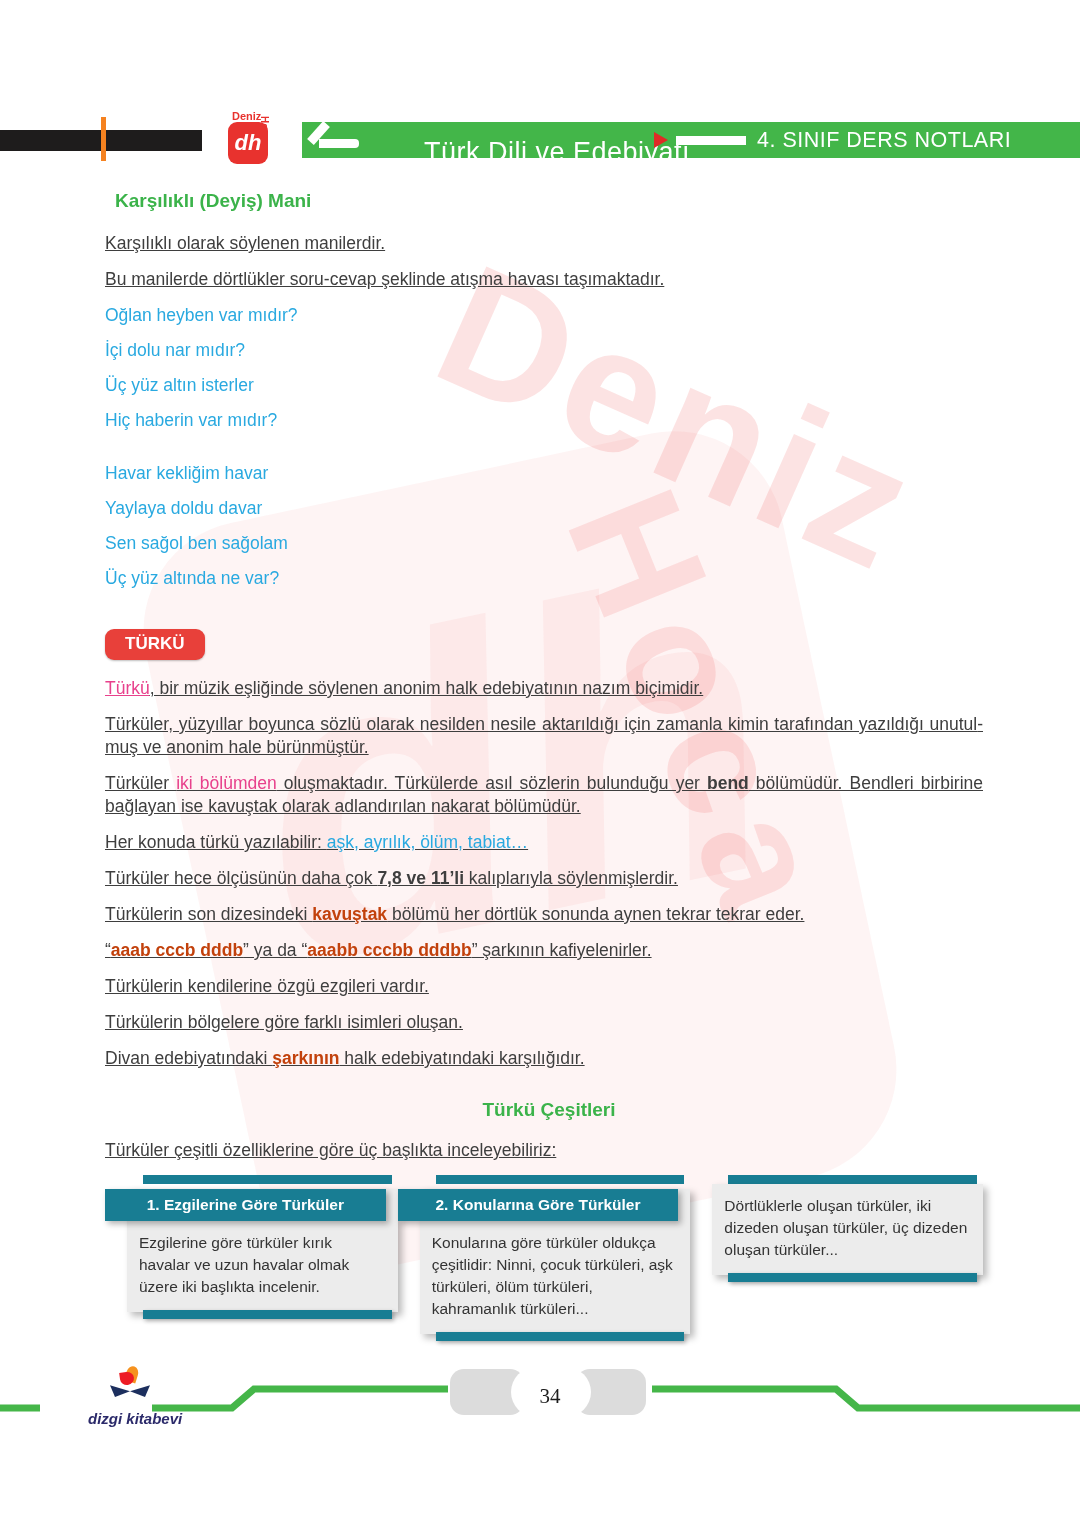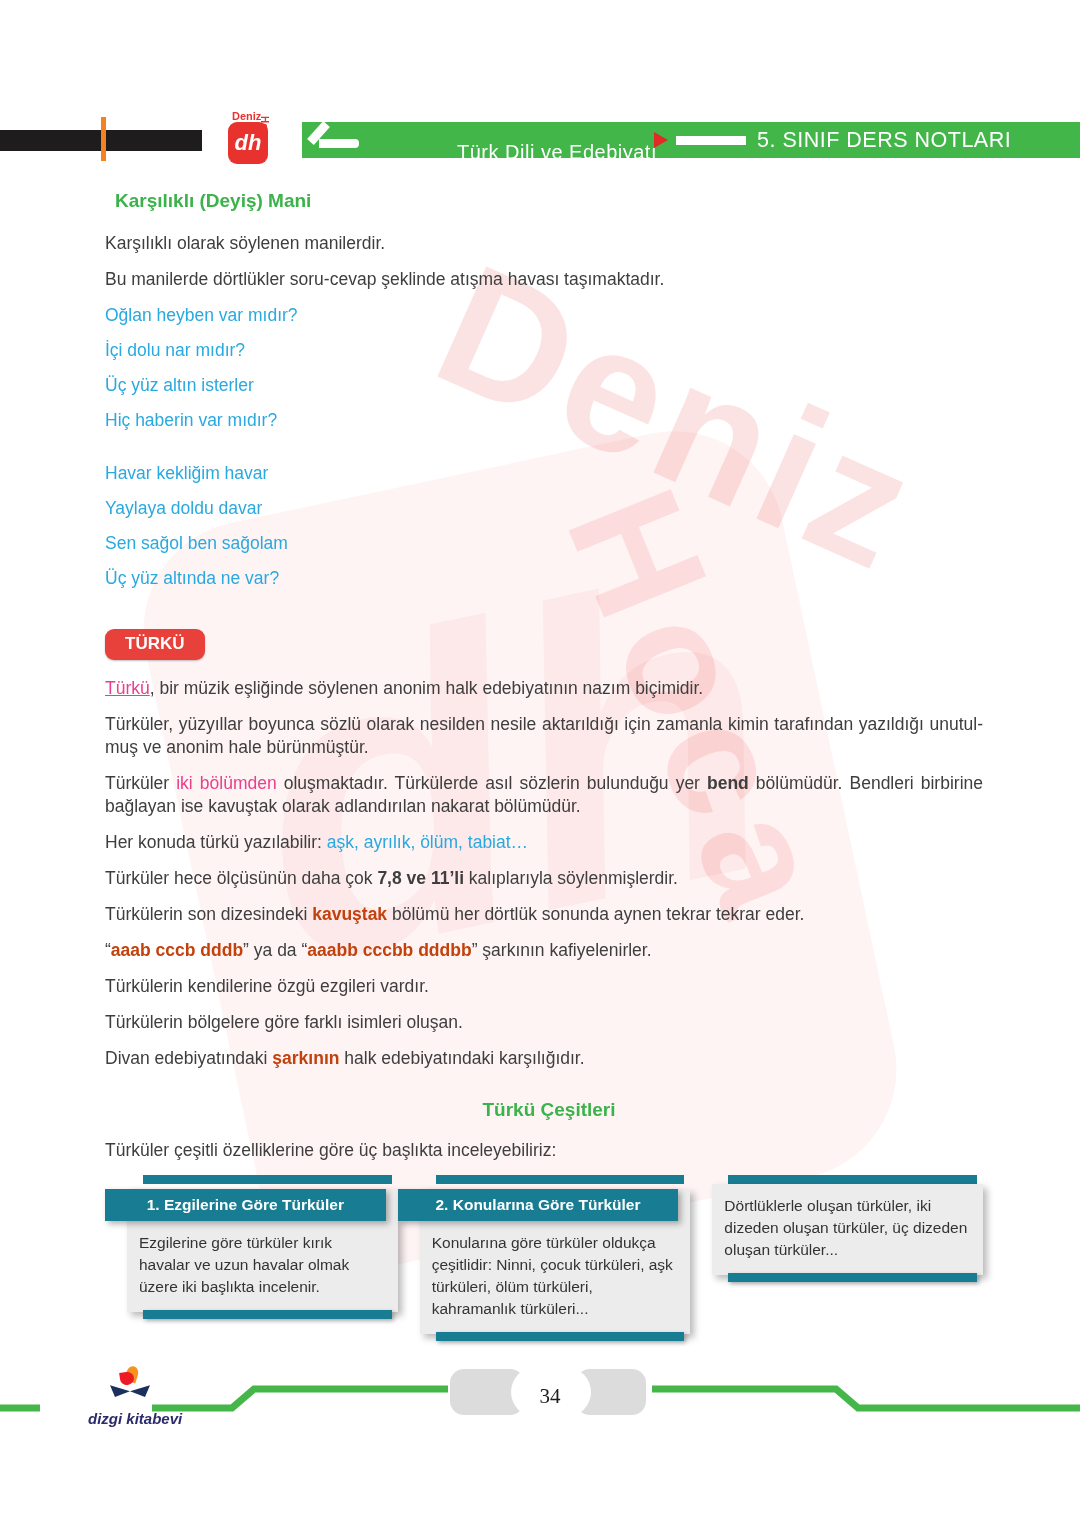--- a/index.html
+++ b/index.html
@@ -35,35 +35,35 @@
     transform:rotate(90deg);transform-origin:left top;}
   .hdr-logo .lg-mark{
     position:absolute;left:0;top:12px;width:40px;height:42px;background:#e8322e;border-radius:9px;
     color:#fff;font-weight:bold;font-style:italic;font-size:22px;display:flex;align-items:center;justify-content:center;
   }
   .banner{position:absolute;left:302px;top:122px;width:778px;height:36px;background:#43b649;}
   .banner .sw1{position:absolute;left:12px;top:-1px;width:9px;height:24px;background:#fff;transform:rotate(42deg);}
   .banner .sw2{position:absolute;left:17px;top:17px;width:40px;height:9px;background:#fff;border-radius:0 4px 4px 0;}
   .banner .bn-title{
     position:absolute;left:90px;top:14px;width:330px;text-align:center;color:#fff;
-    font-size:20px;font-weight:500;letter-spacing:0.5px;line-height:32px;
+    font-size:27px;font-weight:500;letter-spacing:0.5px;line-height:32px;
   }
   .banner .bn-tri{
     position:absolute;left:352px;top:10px;width:0;height:0;
     border-top:8px solid transparent;border-bottom:8px solid transparent;border-left:14px solid #e02b26;
   }
   .banner .bn-dash{position:absolute;left:374px;top:14px;width:70px;height:9px;background:#fff;}
   .banner .bn-right{
     position:absolute;left:455px;top:3px;color:#fff;font-size:21.5px;font-weight:500;
     letter-spacing:0.5px;line-height:31px;
   }
   
   .content{position:absolute;left:105px;top:178px;width:878px;z-index:2;}
   .h-green{color:#3bb34a;font-size:19px;font-weight:bold;margin:11px 0 0 10px;line-height:24px;}
-  .para{font-size:17.5px;line-height:23px;margin:0 0 13px 0;}
+  .para{font-size:17.5px;line-height:23px;margin:0 0 13px 0;text-decoration:underline;}
   .para.justify{text-align:justify;}
   .mt-sm{margin-top:12px;}
   .poem-line{color:#29a9e0;font-size:17.5px;line-height:23px;margin-bottom:12px;}
   .stanza-gap{margin-top:30px;}
   .pink{color:#e8418c;}
   .blue{color:#29a9e0;}
   .blue-b{color:#c2410c;font-weight:bold;}
   .bold{font-weight:bold;color:#3e3e3e;}
   .turku-link{color:#e8418c;text-decoration:underline;}
   .badge{
@@ -123,21 +123,21 @@
       <span class="lg-top">Deniz</span>
       <span class="lg-side">Hoca</span>
       <span class="lg-mark">dh</span>
     </div>
     <div class="banner">
       <span class="sw1"></span>
       <span class="sw2"></span>
       <span class="bn-title">Türk Dili ve Edebiyatı</span>
       <span class="bn-tri"></span>
       <span class="bn-dash"></span>
-      <span class="bn-right">5. SINIF DERS NOTLARI</span>
+      <span class="bn-right">4. SINIF DERS NOTLARI</span>
     </div>
   </div>
 
   <div class="content">
 
     <h3 class="h-green">Karşılıklı (Deyiş) Mani</h3>
 
     <p class="para mt-sm" style="margin-top:19px;">Karşılıklı olarak söylenen manilerdir.</p>
     <p class="para">Bu manilerde dörtlükler soru-cevap şeklinde atışma havası taşımaktadır.</p>
 

